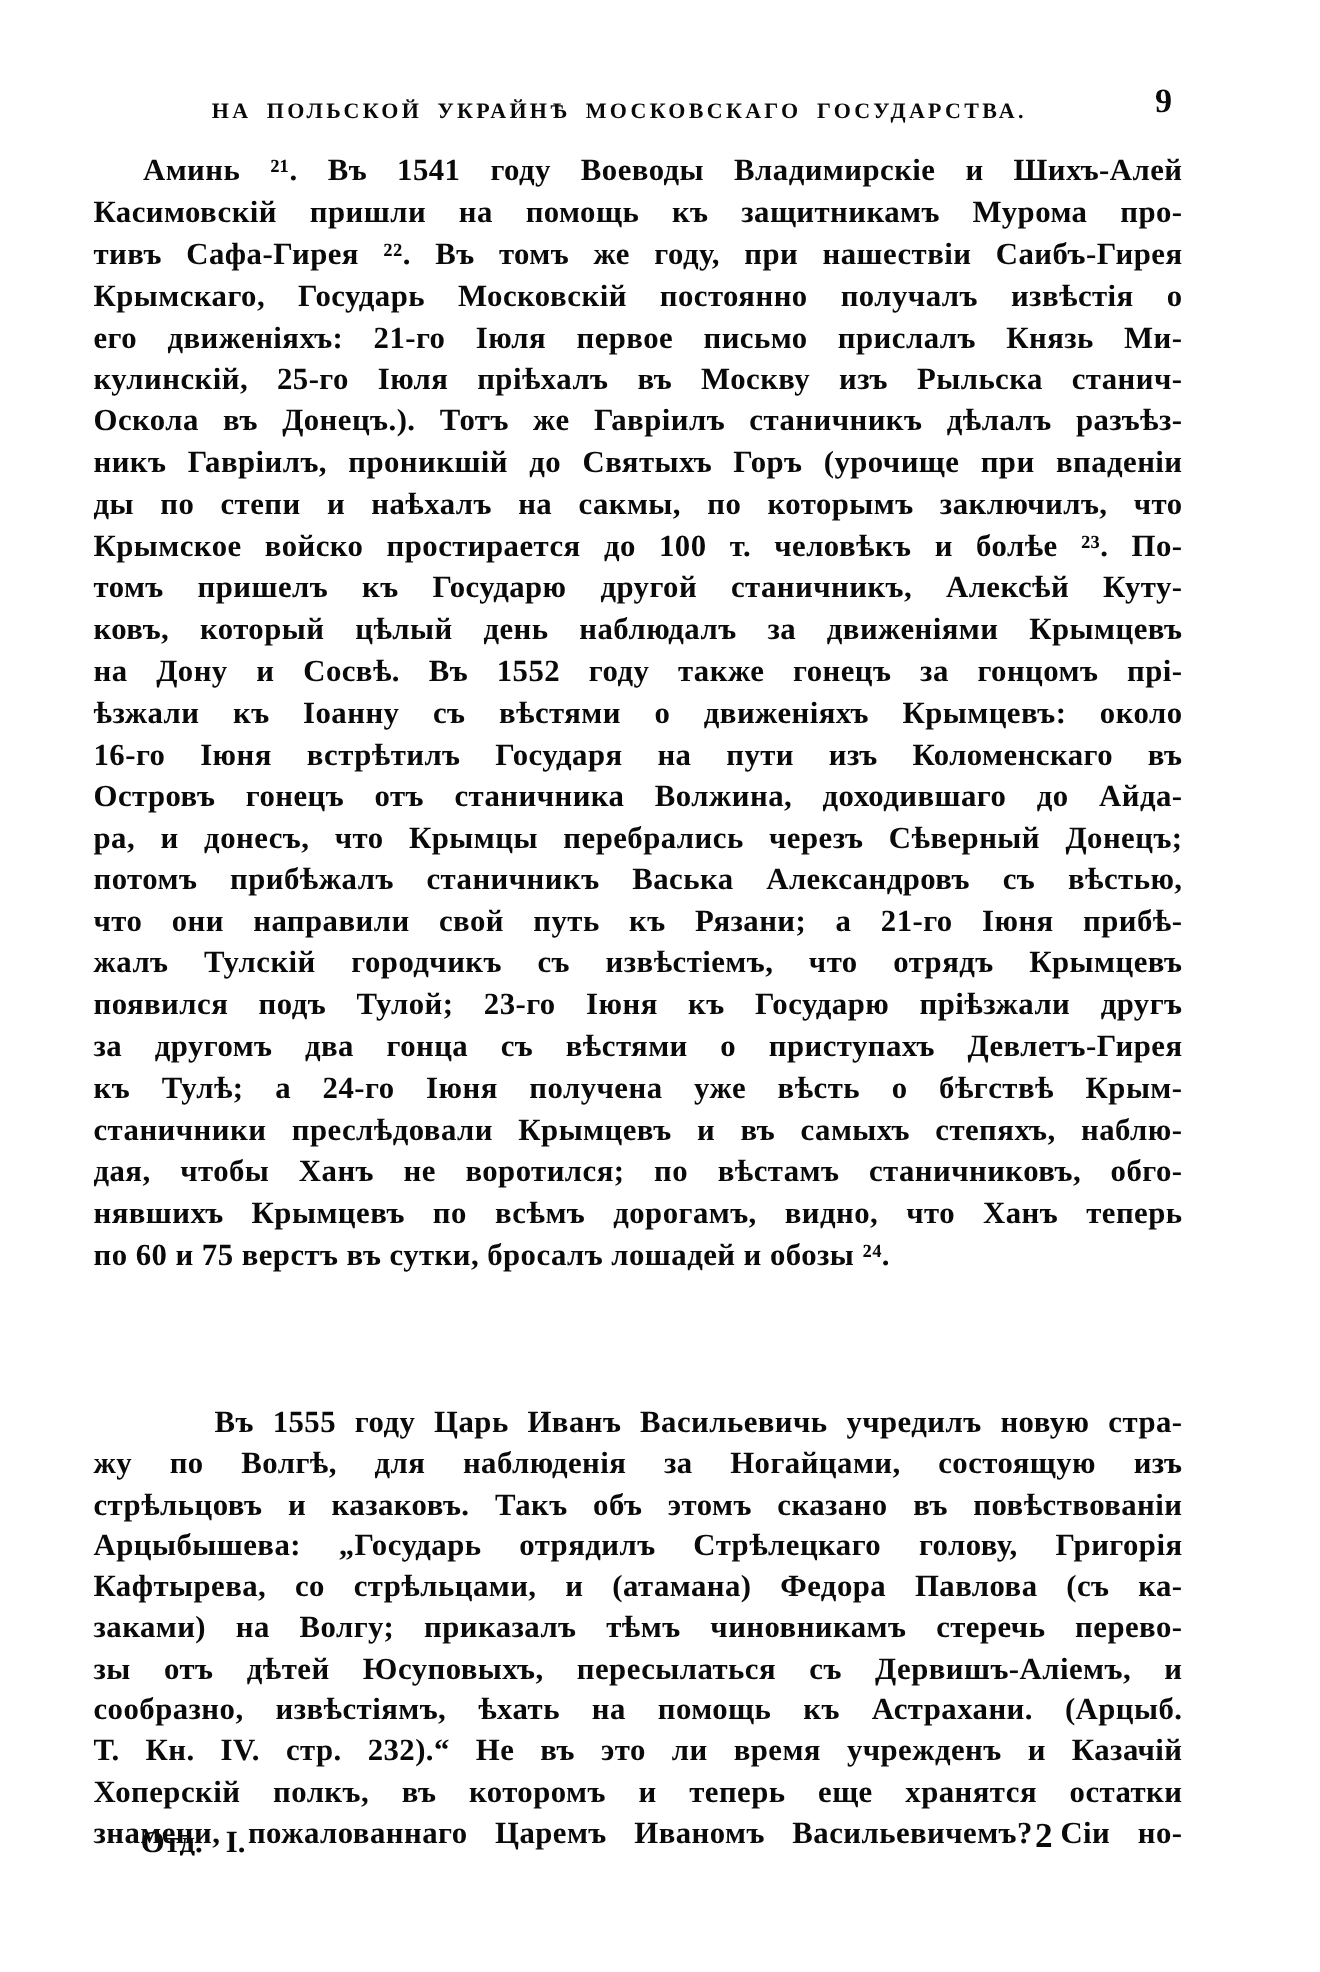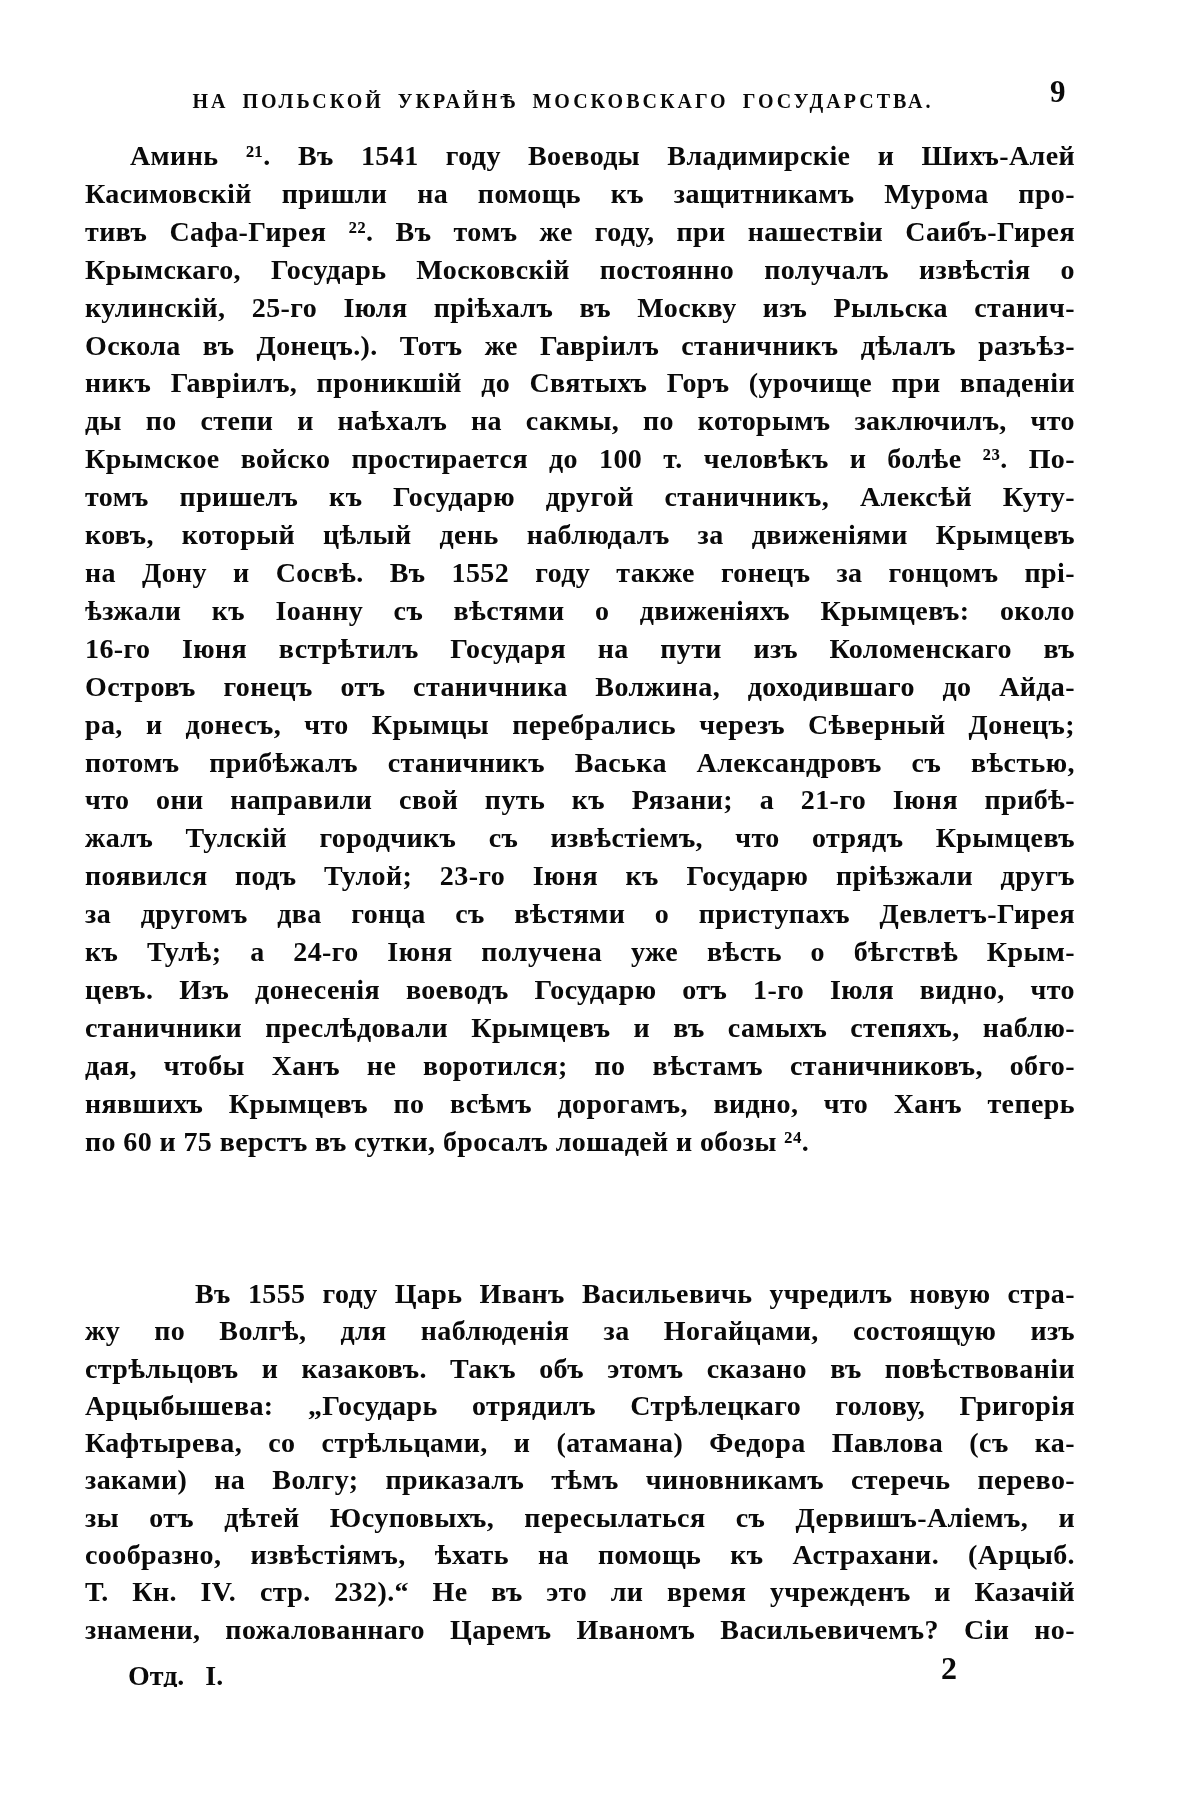--- a/index.html
+++ b/index.html
@@ -77,55 +77,56 @@
 
 <div class="page">
   <div class="header-title">НА ПОЛЬСКОЙ УКРАЙНѢ МОСКОВСКАГО ГОСУДАРСТВА.</div>
   <div class="page-number-top">9</div>
 
   <div class="para p1">
       <div class="line" style="text-indent: 45px;">Аминь ²¹. Въ 1541 году Воеводы Владимирскіе и Шихъ-Алей</div>
       <div class="line">Касимовскій пришли на помощь къ защитникамъ Мурома про-</div>
       <div class="line">тивъ Сафа-Гирея ²². Въ томъ же году, при нашествіи Саибъ-Гирея</div>
       <div class="line">Крымскаго, Государь Московскій постоянно получалъ извѣстія о</div>
+      <div class="line">его движеніяхъ: 21-го Іюля первое письмо прислалъ Князь Ми-</div>
       <div class="line">кулинскій, 25-го Іюля пріѣхалъ въ Москву изъ Рыльска станич-</div>
       <div class="line">Оскола въ Донецъ.). Тотъ же Гавріилъ станичникъ дѣлалъ разъѣз-</div>
       <div class="line">никъ Гавріилъ, проникшій до Святыхъ Горъ (урочище при впаденіи</div>
       <div class="line">ды по степи и наѣхалъ на сакмы, по которымъ заключилъ, что</div>
       <div class="line">Крымское войско простирается до 100 т. человѣкъ и болѣе ²³. По-</div>
       <div class="line">томъ пришелъ къ Государю другой станичникъ, Алексѣй Куту-</div>
       <div class="line">ковъ, который цѣлый день наблюдалъ за движеніями Крымцевъ</div>
       <div class="line">на Дону и Сосвѣ. Въ 1552 году также гонецъ за гонцомъ прі-</div>
       <div class="line">ѣзжали къ Іоанну съ вѣстями о движеніяхъ Крымцевъ: около</div>
       <div class="line">16-го Іюня встрѣтилъ Государя на пути изъ Коломенскаго въ</div>
       <div class="line">Островъ гонецъ отъ станичника Волжина, доходившаго до Айда-</div>
       <div class="line">ра, и донесъ, что Крымцы перебрались черезъ Сѣверный Донецъ;</div>
       <div class="line">потомъ прибѣжалъ станичникъ Васька Александровъ съ вѣстью,</div>
       <div class="line">что они направили свой путь къ Рязани; а 21-го Іюня прибѣ-</div>
       <div class="line">жалъ Тулскій городчикъ съ извѣстіемъ, что отрядъ Крымцевъ</div>
       <div class="line">появился подъ Тулой; 23-го Іюня къ Государю пріѣзжали другъ</div>
       <div class="line">за другомъ два гонца съ вѣстями о приступахъ Девлетъ-Гирея</div>
       <div class="line">къ Тулѣ; а 24-го Іюня получена уже вѣсть о бѣгствѣ Крым-</div>
-      <div class="line">цевъ. Изъ донесенія воеводъ Государю отъ 1-го Іюля видно, что</div>
       <div class="line">станичники преслѣдовали Крымцевъ и въ самыхъ степяхъ, наблю-</div>
       <div class="line">дая, чтобы Ханъ не воротился; по вѣстамъ станичниковъ, обго-</div>
       <div class="line">нявшихъ Крымцевъ по всѣмъ дорогамъ, видно, что Ханъ теперь</div>
       <div class="line flush-left">по 60 и 75 верстъ въ сутки, бросалъ лошадей и обозы ²⁴.</div>
     </div>
 
   <div class="para p2">
       <div class="line" style="text-indent: 110px; margin-top: 24px;">Въ 1555 году Царь Иванъ Васильевичь учредилъ новую стра-</div>
       <div class="line">жу по Волгѣ, для наблюденія за Ногайцами, состоящую изъ</div>
       <div class="line">стрѣльцовъ и казаковъ. Такъ объ этомъ сказано въ повѣствованіи</div>
       <div class="line">Арцыбышева: „Государь отрядилъ Стрѣлецкаго голову, Григорія</div>
       <div class="line">Кафтырева, со стрѣльцами, и (атамана) Федора Павлова (съ ка-</div>
       <div class="line">заками) на Волгу; приказалъ тѣмъ чиновникамъ стеречь перево-</div>
       <div class="line">зы отъ дѣтей Юсуповыхъ, пересылаться съ Дервишъ-Аліемъ, и</div>
       <div class="line">сообразно, извѣстіямъ, ѣхать на помощь къ Астрахани. (Арцыб.</div>
       <div class="line">Т. Кн. IV. стр. 232).“ Не въ это ли время учрежденъ и Казачій</div>
+      <div class="line">Хоперскій полкъ, въ которомъ и теперь еще хранятся остатки</div>
       <div class="line">знамени, пожалованнаго Царемъ Иваномъ Васильевичемъ? Сіи но-</div>
     </div>
 
   <div class="footer-left">Отд. I.</div>
   <div class="footer-right">2</div>
 
   <div class="watermark">Библиотека "Руниверс"</div>
 </div>
 
 </body></html>

